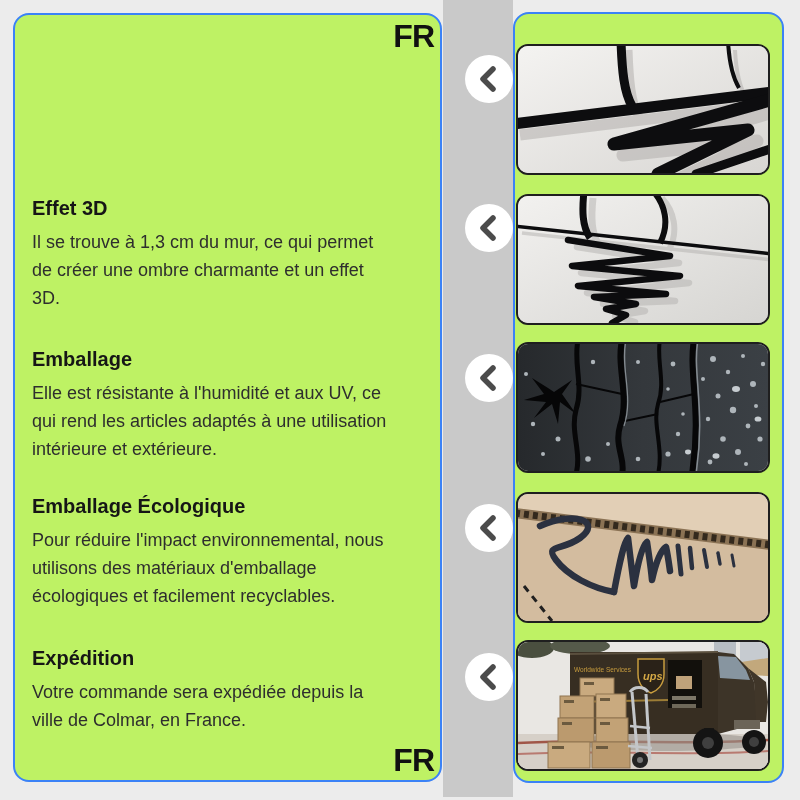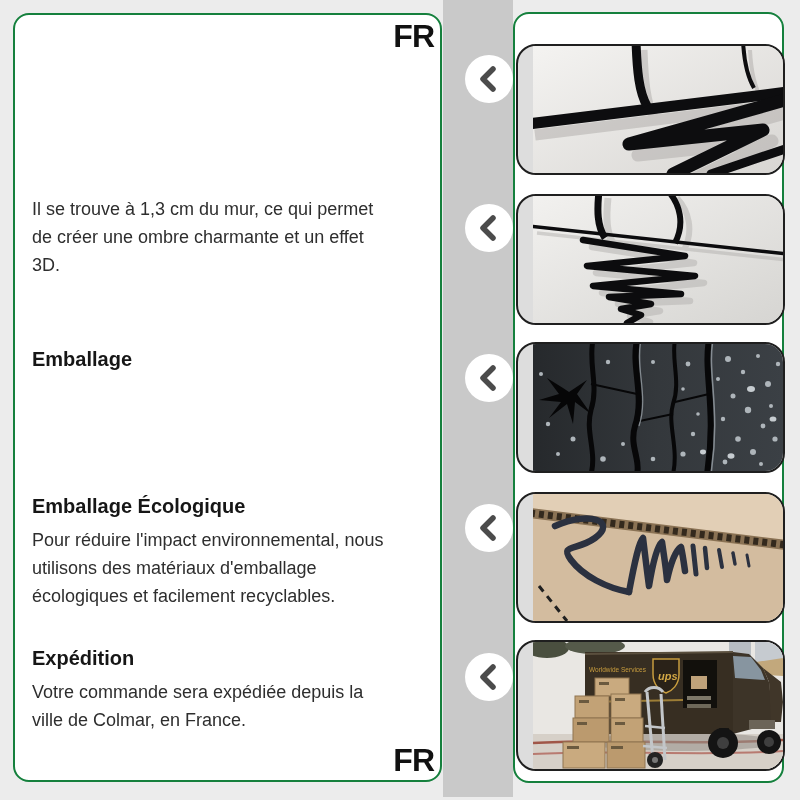--- a/index.html
+++ b/index.html
@@ -6,21 +6,21 @@
   body{
     width:800px;height:800px;position:relative;overflow:hidden;
     background:#ececec;
     font-family:"Liberation Sans", sans-serif;
   }
   .divider-strip{
     position:absolute;left:443px;top:0;width:70px;height:797px;
     background:#c9c9c9;z-index:2;
   }
   .card{
-    position:absolute;background:#ffffff;border:2px solid #15803d;
+    position:absolute;background:#bef264;border:2px solid #3b82f6;
     border-radius:16px;box-sizing:border-box;
   }
   .card-left{left:13px;top:13px;width:429px;height:769px;z-index:1;}
   .card-right{left:513px;top:12px;width:271px;height:771px;z-index:4;}
   .lang-badge{
     position:absolute;right:6px;font-weight:bold;font-size:32px;
     color:#111;line-height:1;letter-spacing:-1px;
   }
   .lang-badge.top{top:5px;}
   .lang-badge.bottom{bottom:4px;}
@@ -29,47 +29,51 @@
     font-size:20px;font-weight:bold;color:#161616;line-height:26px;
     margin:0 0 7px 0;
   }
   .section-body{
     font-size:18px;color:#2e2e2e;line-height:28px;margin:0;
     white-space:pre-line;
   }
   .s1{top:28px;} .s2{top:180px;} .s3{top:331px;} .s4{top:478px;} .s5{top:630px;}
   .carousel-image{
     position:absolute;left:1px;width:250px;height:127px;
-    border:2px solid #1f1f1f;border-radius:20px;overflow:hidden;
-    box-sizing:content-box;background:#ddd;cursor:pointer;padding-left:15px;
+    border:2px solid #1f1f1f;border-radius:12px;overflow:hidden;
+    box-sizing:content-box;background:#ddd;cursor:pointer;
   }
   .carousel-image svg{display:block;width:100%;height:100%;}
   .i1{top:30px;} .i2{top:180px;} .i3{top:328px;} .i4{top:478px;} .i5{top:626px;}
   .prev-btn{
     position:absolute;left:465px;width:48px;height:48px;border:none;
     border-radius:50%;background:#ffffff;z-index:3;padding:0;cursor:pointer;
     display:flex;align-items:center;justify-content:center;
   }
   .b1{top:55px;} .b2{top:204px;} .b3{top:354px;} .b4{top:504px;} .b5{top:653px;}
 </style>
 </head>
 <body>
 
 <div class="divider-strip"></div>
 
 <div class="card card-left">
   <div class="lang-badge top">FR</div>
 
   <div class="section s2">
+    <h3 class="section-heading">Effet 3D</h3>
     <p class="section-body">Il se trouve à 1,3 cm du mur, ce qui permet
 de créer une ombre charmante et un effet
 3D.</p>
   </div>
   <div class="section s3">
     <h3 class="section-heading">Emballage</h3>
+    <p class="section-body">Elle est résistante à l'humidité et aux UV, ce
+qui rend les articles adaptés à une utilisation
+intérieure et extérieure.</p>
   </div>
   <div class="section s5">
     <h3 class="section-heading">Expédition</h3>
     <p class="section-body">Votre commande sera expédiée depuis la
 ville de Colmar, en France.</p>
   </div>
   <div class="section s4">
     <h3 class="section-heading">Emballage Écologique</h3>
     <p class="section-body">Pour réduire l'impact environnemental, nous
 utilisons des matériaux d'emballage

